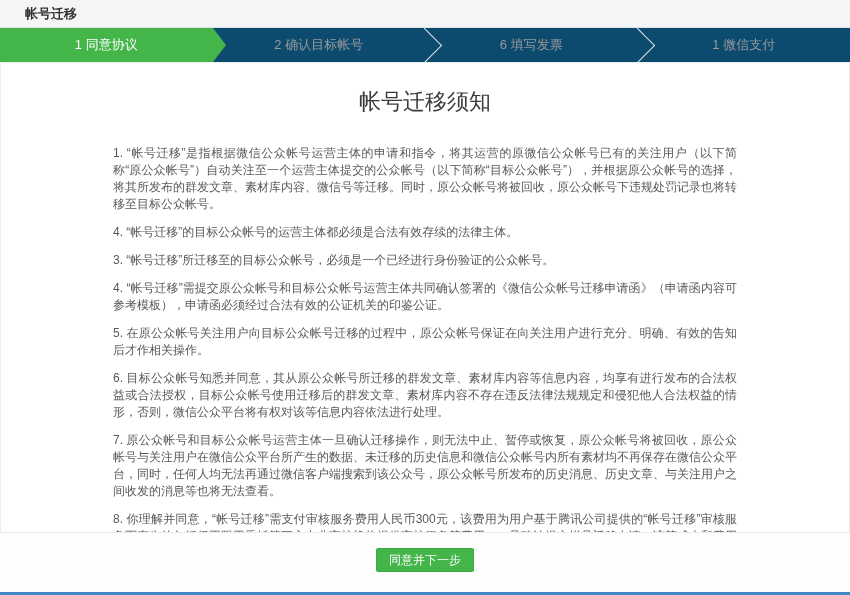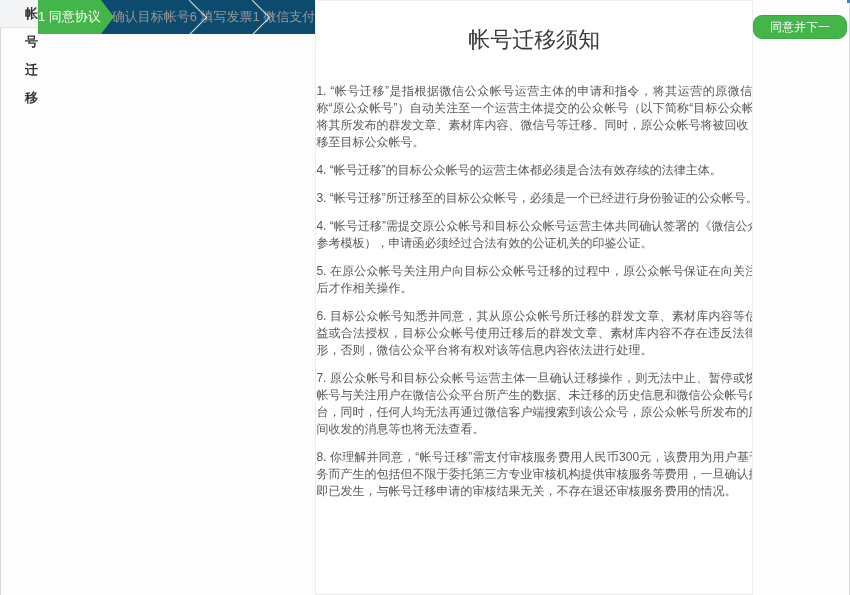--- a/index.html
+++ b/index.html
@@ -4,21 +4,21 @@
 <style>
   html, body { margin: 0; padding: 0; }
   body {
     width: 850px; height: 595px;
     font-family: "Liberation Sans", "DejaVu Sans", sans-serif;
     background: #fdfdfd;
   }
   .app {
     position: relative;
     width: 850px; height: 595px;
-    display: flex; flex-direction: row;
+    display: flex; flex-direction: column;
     overflow: hidden;
     box-sizing: border-box;
     box-shadow: inset 1px 1px 0 #d9d9dd, inset -1px 0 0 #d9d9dd;
   }
 
   
   .topbar {
     height: 28px; flex: 0 0 28px;
     background: #f4f5f7;
     border-bottom: 1px solid #e4e4e8;
@@ -106,21 +106,21 @@
     box-sizing: content-box;
     background: #fdfdfd;
   }
   .agree-btn {
     display: inline-block;
     min-width: 94px;
     height: 24px;
     padding: 0 12px;
     background: #44b549;
     border: 1px solid #3ca841;
-    border-radius: 9px;
+    border-radius: 2px;
     color: #fff;
     font-size: 12px;
     font-family: "Liberation Sans", "DejaVu Sans", sans-serif;
     cursor: pointer;
     line-height: 22px;
   }
   .bottom-edge {
     flex: 0 0 3px;
     height: 3px;
     background: #3f87c6;

